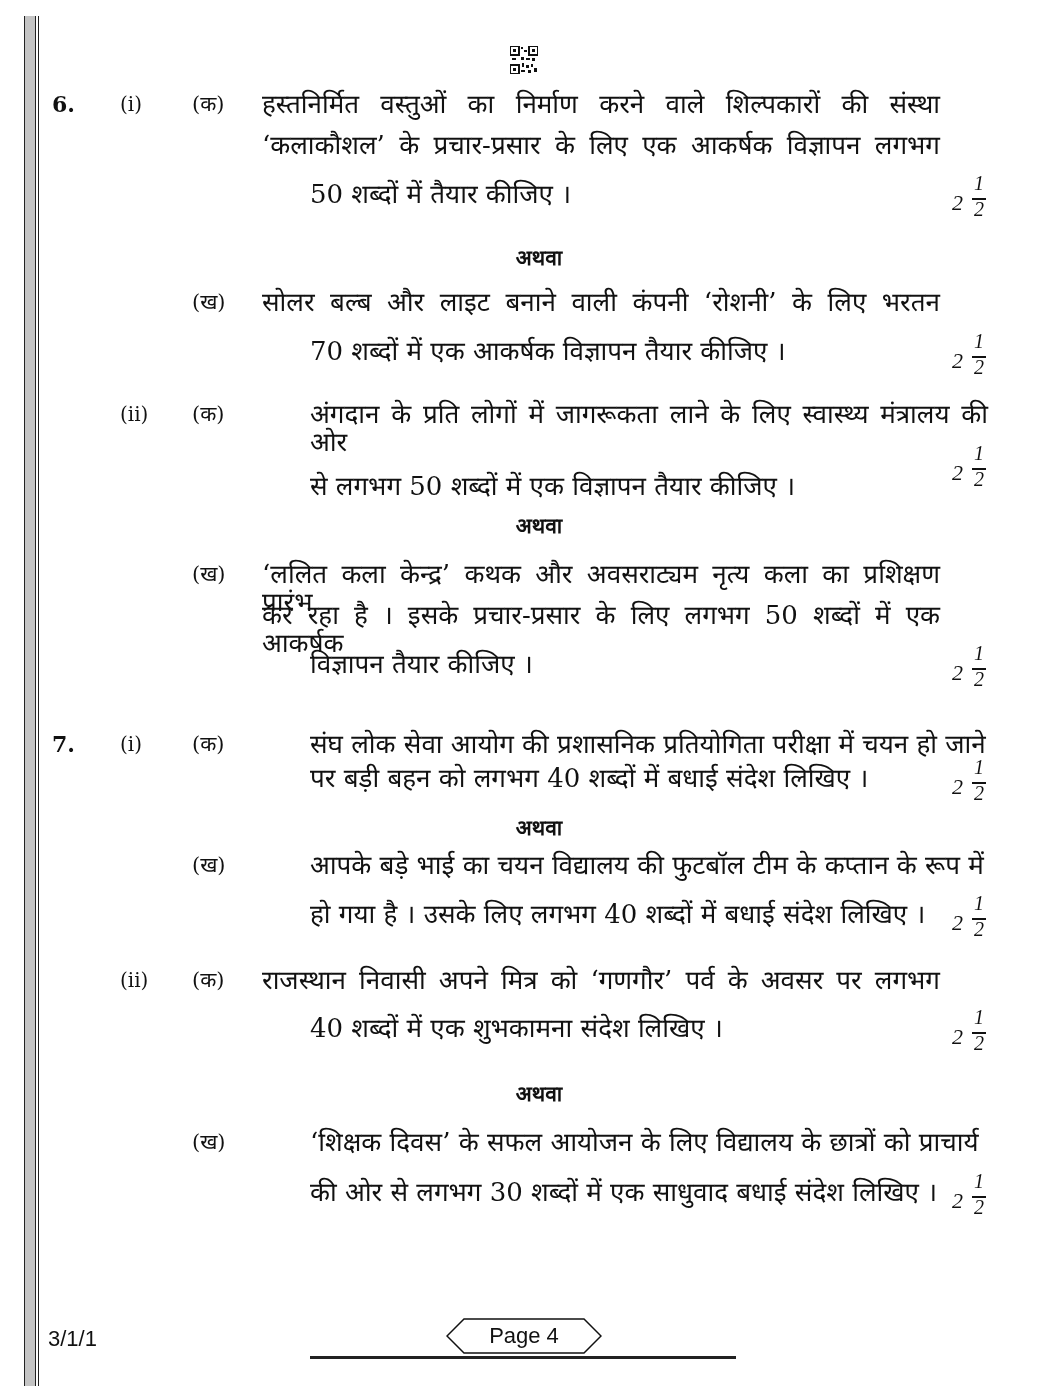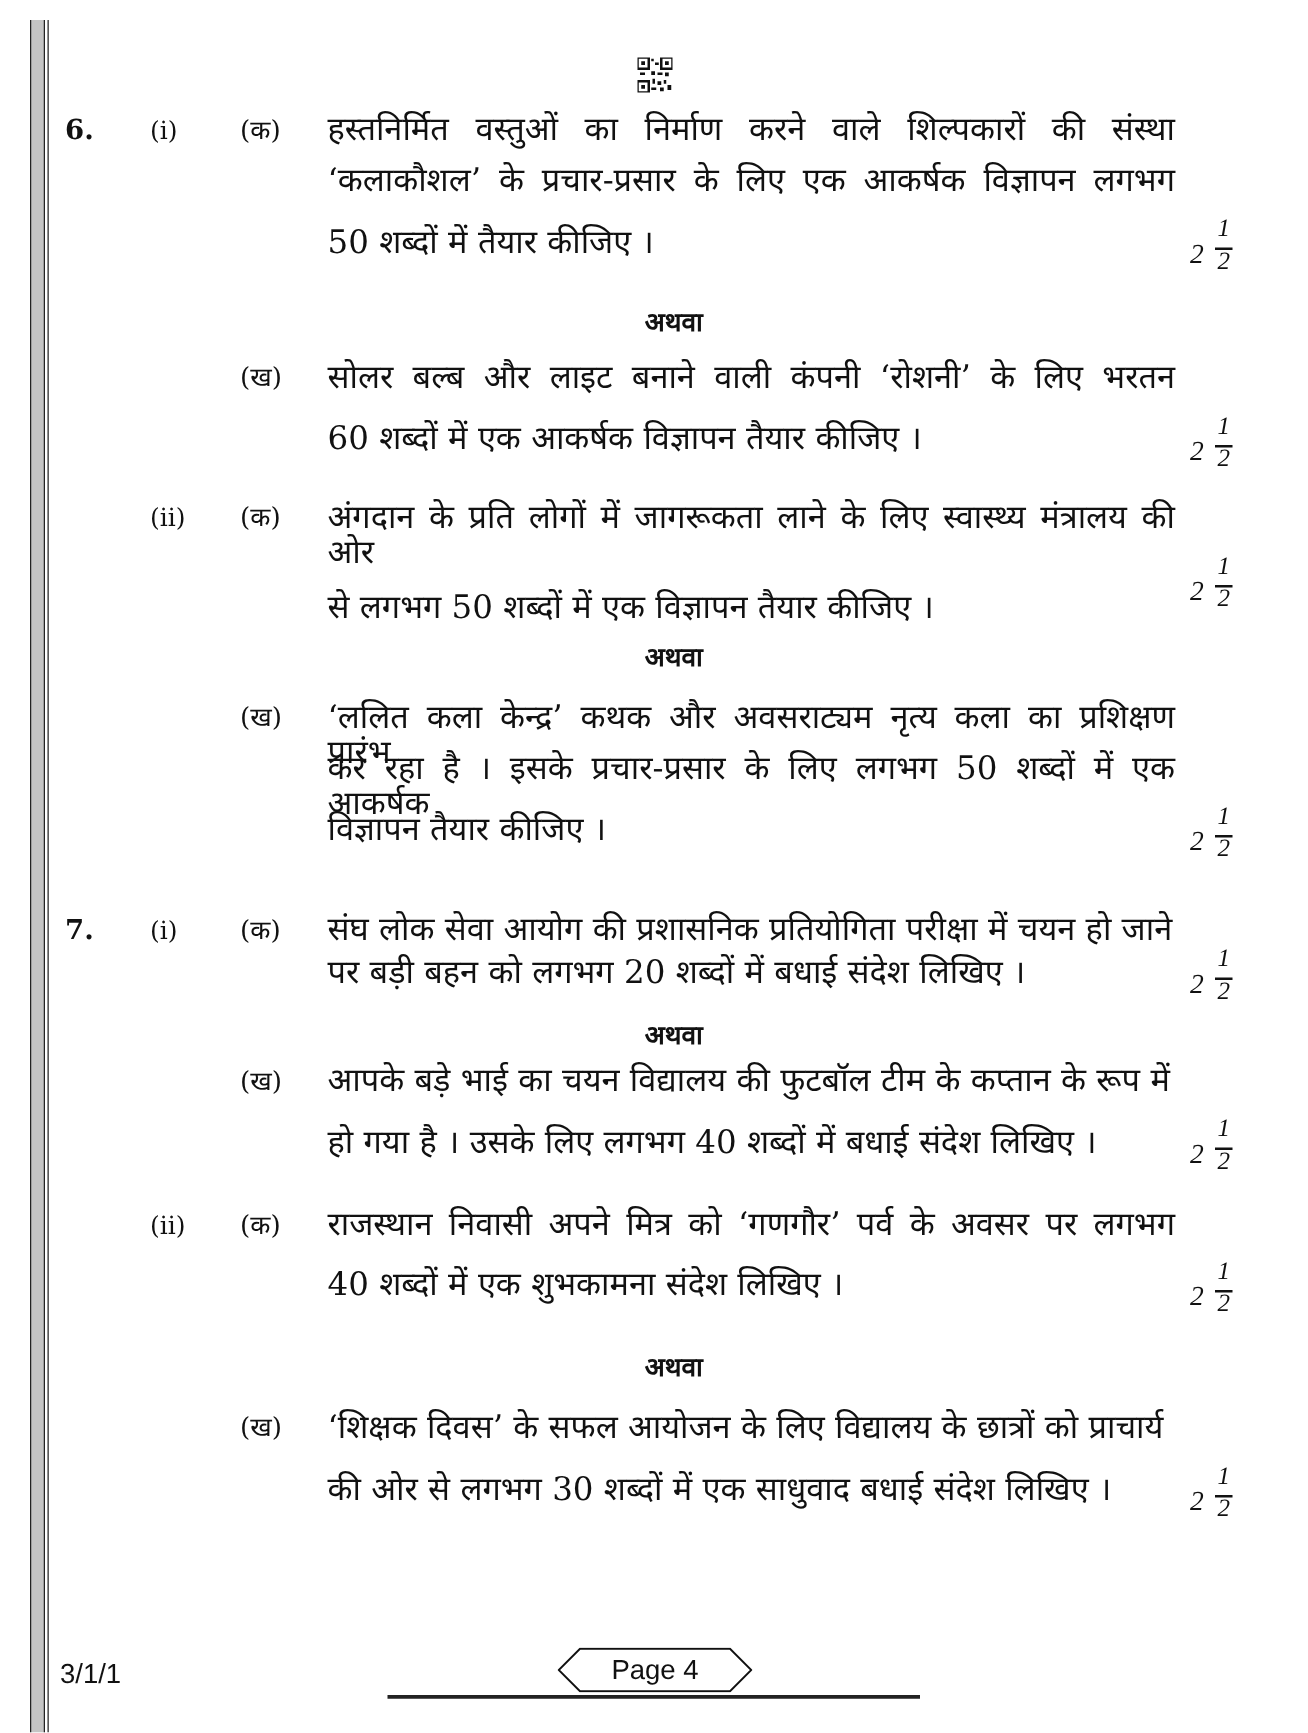--- a/index.html
+++ b/index.html
@@ -7,21 +7,21 @@
          font-family:"DejaVu Serif", "Liberation Serif", serif; }
   .margin-bar { position:absolute; top:16px; bottom:0; left:24px; width:12px; background:#c4c4c4;
                 border-left:1.5px solid #222; border-right:1.5px solid #222; box-sizing:border-box; }
   .margin-bar2 { position:absolute; top:16px; bottom:0; left:38px; width:1px; background:#222; }
   .qr { position:absolute; left:510px; top:46px; width:28px; height:28px; }
   .row { position:absolute; font-size:21px; line-height:28px; }
   .qnum { position:absolute; left:52px; font-weight:bold; font-size:22px; }
   .sub { position:absolute; left:120px; font-size:20px; }
   .opt { position:absolute; left:192px; font-size:21px; }
   .txt { position:absolute; left:262px; width:678px; font-size:26px; text-align:justify; text-align-last:justify; }
-  .txt.last { text-align-last:left; }
+  .txt.last { text-align-last:left;margin-left:48px; }
   .or { position:absolute; left:0; width:1046px; text-align:center; padding-left:16px; font-weight:bold; font-size:21px; }
   .marks { position:absolute; left:952px; width:40px; height:50px; font-family:"Liberation Serif", serif; font-style:italic; }
   .marks .whole { position:absolute; left:0; top:14px; font-size:22px; }
   .marks .num { position:absolute; left:22px; top:-4px; font-size:20px; }
   .marks .bar { position:absolute; left:20px; top:22px; width:14px; height:1.5px; background:#111; }
   .marks .den { position:absolute; left:22px; top:22px; font-size:20px; }
   .footer-code { position:absolute; left:48px; top:1326px; font-family:"Liberation Sans", sans-serif; font-size:22px; }
   .page-badge { position:absolute; left:446px; top:1318px; width:156px; height:36px; }
   .page-badge span { position:absolute; left:0; top:0; width:156px; line-height:36px; text-align:center;
                      font-family:"Liberation Sans", sans-serif; font-size:22px; }
@@ -65,21 +65,21 @@
     <span class="whole">2</span>
     <span class="num">1</span>
     <span class="bar"></span>
     <span class="den">2</span>
   </div>
 
   <div class="row or" style="top:244px">अथवा</div>
 
   <div class="row opt" style="top:288px">(ख)</div>
   <div class="row txt" style="top:288px">सोलर बल्ब और लाइट बनाने वाली कंपनी ‘रोशनी’ के लिए भरतन</div>
-  <div class="row txt last" style="top:337px">60 शब्दों में एक आकर्षक विज्ञापन तैयार कीजिए ।</div>
+  <div class="row txt last" style="top:337px">70 शब्दों में एक आकर्षक विज्ञापन तैयार कीजिए ।</div>
   <div class="marks" style="top:334px">
     <span class="whole">2</span>
     <span class="num">1</span>
     <span class="bar"></span>
     <span class="den">2</span>
   </div>
 
   <div class="row sub" style="top:400px">(ii)</div>
   <div class="row opt" style="top:400px">(क)</div>
   <div class="row txt last" style="top:400px">अंगदान के प्रति लोगों में जागरूकता लाने के लिए स्वास्थ्य मंत्रालय की ओर</div>
@@ -103,21 +103,21 @@
     <span class="bar"></span>
     <span class="den">2</span>
   </div>
 </div>
 
 <div>
   <div class="row qnum" style="top:730px">7.</div>
   <div class="row sub" style="top:730px">(i)</div>
   <div class="row opt" style="top:730px">(क)</div>
   <div class="row txt last" style="top:730px">संघ लोक सेवा आयोग की प्रशासनिक प्रतियोगिता परीक्षा में चयन हो जाने</div>
-  <div class="row txt last" style="top:764px">पर बड़ी बहन को लगभग 20 शब्दों में बधाई संदेश लिखिए ।</div>
+  <div class="row txt last" style="top:764px">पर बड़ी बहन को लगभग 40 शब्दों में बधाई संदेश लिखिए ।</div>
   <div class="marks" style="top:760px">
     <span class="whole">2</span>
     <span class="num">1</span>
     <span class="bar"></span>
     <span class="den">2</span>
   </div>
 
   <div class="row or" style="top:814px">अथवा</div>
 
   <div class="row opt" style="top:851px">(ख)</div>

